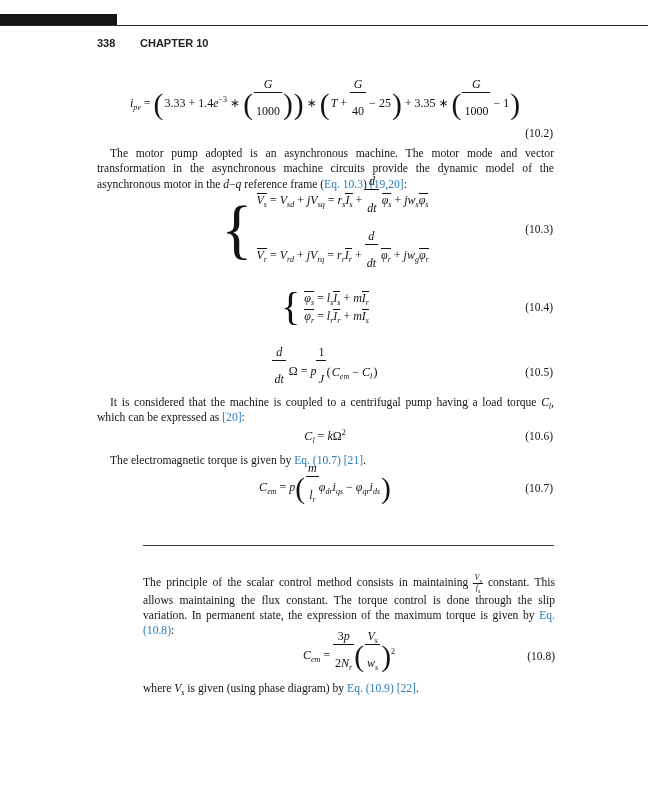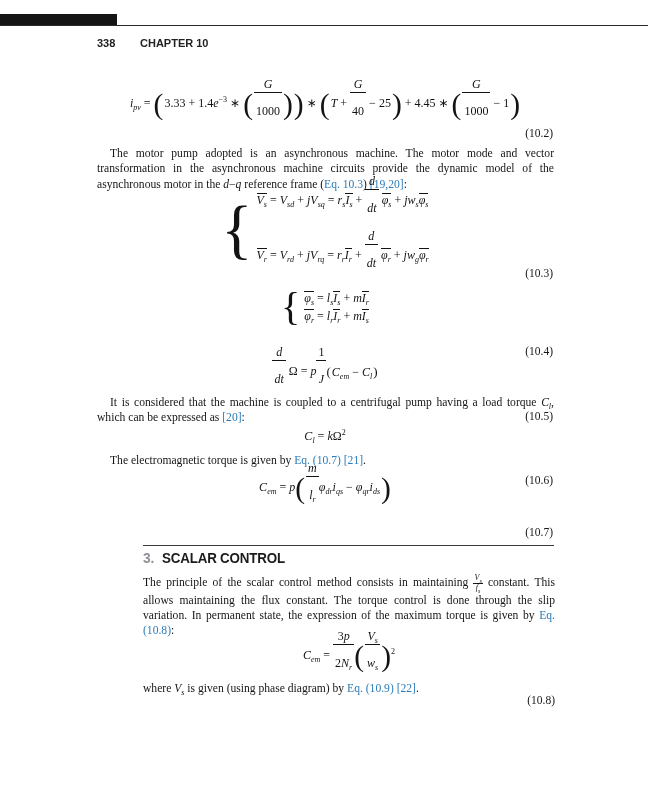--- a/index.html
+++ b/index.html
@@ -40,21 +40,21 @@
 
   
   .eq{position:absolute;display:flex;align-items:center;justify-content:center;}
   .eq102{top:84px;left:97px;width:456px;height:40px;}
   .eq103{top:197px;left:97px;width:456px;height:64px;}
   .eq104{top:288px;left:97px;width:456px;height:38px;}
   .eq105{top:356px;left:97px;width:456px;height:32px;}
   .eq106{top:427px;left:97px;width:456px;height:18px;}
   .eq107{top:469px;left:97px;width:456px;height:38px;}
   .eq108{top:637px;left:143px;width:412px;height:38px;}
-  .eqnum{position:absolute;right:0;top:50%;transform:translateY(-50%);font-size:11.5px;color:#161616;margin-top:44px;}
+  .eqnum{position:absolute;right:0;top:50%;transform:translateY(-50%);font-size:11.5px;color:#161616;}
   .eq102 .eqnum{top:auto;bottom:-15px;transform:none;}
 
   .math{font-size:12px;white-space:nowrap;color:#131313;}
   .math .rm{font-style:normal;}
   .math .it{font-style:italic;}
   .math sub{font-size:8px;font-style:italic;line-height:0;}
   .math sup{font-size:8px;font-style:normal;line-height:0;}
   .frac{display:inline-block;vertical-align:middle;text-align:center;}
   .frac .fn{display:block;border-bottom:1px solid #131313;padding:0 2px;line-height:1.15;}
   .frac .fd{display:block;padding:12px 2px;line-height:1.15;}
@@ -83,21 +83,21 @@
           <span class="pi"><span class="rm">3.33 + 1.4</span><span class="it">e</span><sup>−3</sup><span class="rm"> ∗ </span><span class="par">
               <span class="paren" style="font-size: 29.58px;">(</span>
               <span class="pi"><span class="frac"><span class="fn"><span class="it">G</span></span><span class="fd"><span class="rm">1000</span></span></span></span>
               <span class="paren" style="font-size: 29.58px;">)</span>
             </span></span>
           <span class="paren" style="font-size: 29.58px;">)</span>
         </span><span class="rm"> ∗ </span><span class="par">
           <span class="paren" style="font-size: 29.58px;">(</span>
           <span class="pi"><span class="it">T</span><span class="rm"> + </span><span class="frac"><span class="fn"><span class="it">G</span></span><span class="fd"><span class="rm">40</span></span></span><span class="rm"> − 25</span></span>
           <span class="paren" style="font-size: 29.58px;">)</span>
-        </span><span class="rm"> + 4.45 ∗ </span><span class="par">
+        </span><span class="rm"> + 3.35 ∗ </span><span class="par">
           <span class="paren" style="font-size: 29.58px;">(</span>
           <span class="pi"><span class="frac"><span class="fn"><span class="it">G</span></span><span class="fd"><span class="rm">1000</span></span></span><span class="rm"> − 1</span></span>
           <span class="paren" style="font-size: 29.58px;">)</span>
         </span></span>
     <span class="eqnum">(10.2)</span>
   </div>
 
   <div class="para p1"><span>The motor pump adopted is an asynchronous machine. The motor mode and vector transformation in the asynchronous machine circuits provide the dynamic model of the asynchronous motor in the </span><span class="it">d</span><span>−</span><span class="it">q</span><span> reference frame (</span><span class="link">Eq. 10.3</span><span>) </span><span class="link">[19,20]</span><span>:</span></div>
 
   <div class="eq eq103">
@@ -145,23 +145,20 @@
   <div class="eq eq107">
     <span class="math"><span class="it">C</span><sub>em</sub><span class="rm"> = </span><span class="it">p</span><span class="par">
           <span class="paren" style="font-size: 29.58px;">(</span>
           <span class="pi"><span class="frac"><span class="fn"><span class="it">m</span></span><span class="fd"><span class="it">l</span><sub>r</sub></span></span><span class="it">φ</span><sub>dr</sub><span class="it">i</span><sub>qs</sub><span class="rm"> − </span><span class="it">φ</span><sub>qr</sub><span class="it">i</span><sub>ds</sub></span>
           <span class="paren" style="font-size: 29.58px;">)</span>
         </span></span>
     <span class="eqnum">(10.7)</span>
   </div>
 
   <div class="secrule"></div>
-  <div class="sechead">
-    <span class="secnum">3.</span><span class="sectitle">SCALAR CONTROL</span>
-  </div>
 
   <div class="para p6"><span>The principle of the scalar control method consists in maintaining </span><span class="ifrac"><span class="fn"><span class="it">V</span><sub>s</sub></span><span class="fd"><span class="it">f</span><sub>s</sub></span></span><span> constant. This allows maintaining the flux constant. The torque control is done through the slip variation. In permanent state, the expression of the maximum torque is given by </span><span class="link">Eq. (10.8)</span><span>:</span></div>
 
   <div class="eq eq108">
     <span class="math"><span class="it">C</span><sub>em</sub><span class="rm"> = </span><span class="frac"><span class="fn"><span class="rm">3</span><span class="it">p</span></span><span class="fd"><span class="rm">2</span><span class="it">N</span><sub>r</sub></span></span><span class="par">
           <span class="paren" style="font-size: 29.58px;">(</span>
           <span class="pi"><span class="frac"><span class="fn"><span class="it">V</span><sub>s</sub></span><span class="fd"><span class="it">w</span><sub>s</sub></span></span></span>
           <span class="paren" style="font-size: 29.58px;">)</span>
         </span><sup>2</sup></span>
     <span class="eqnum">(10.8)</span>

